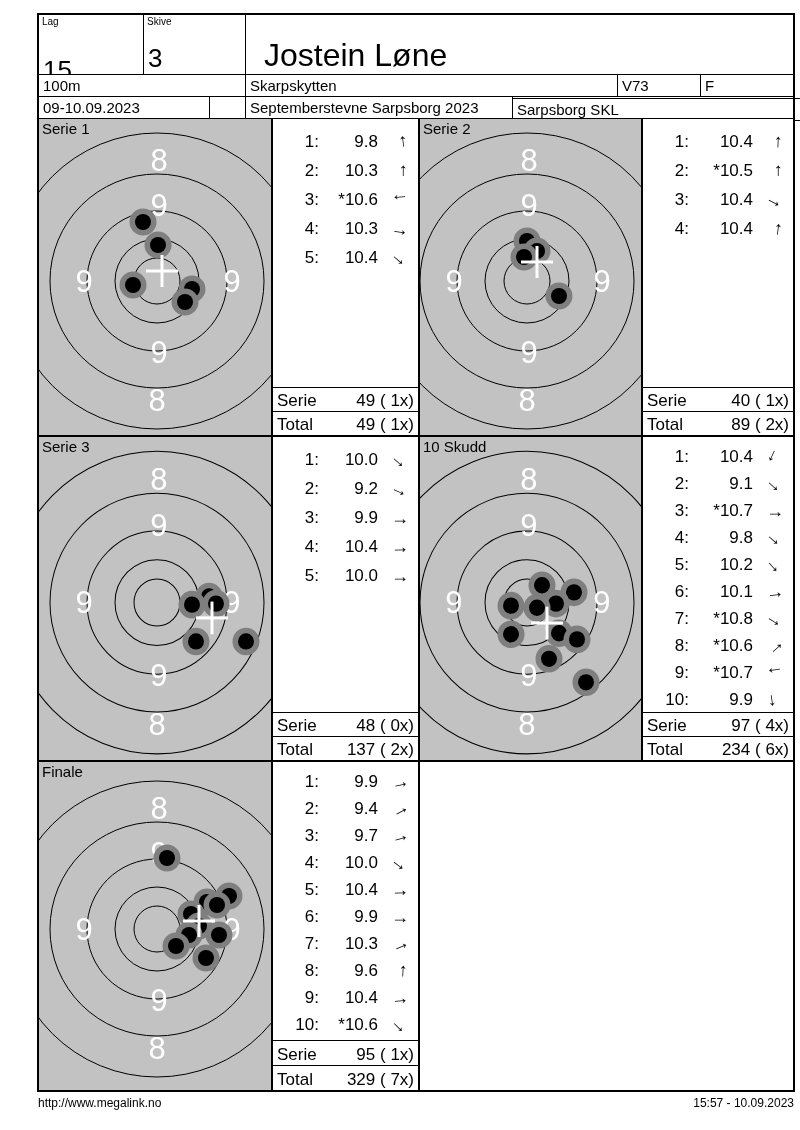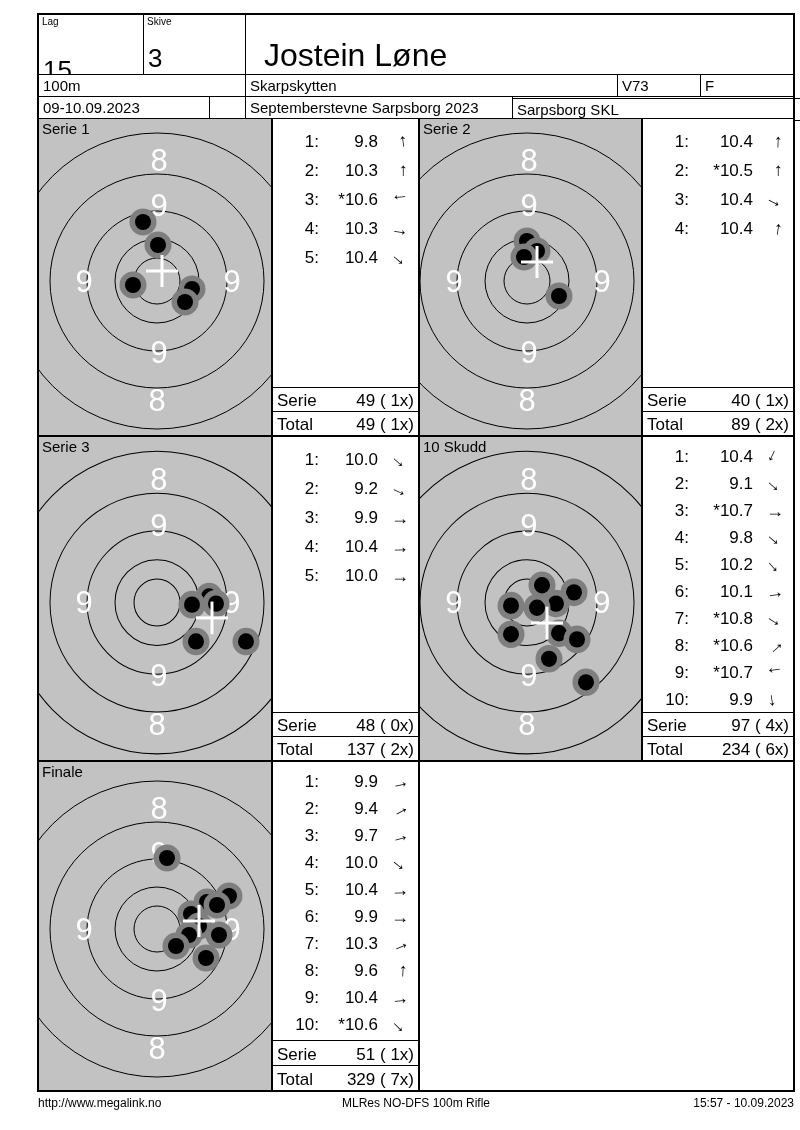--- a/index.html
+++ b/index.html
@@ -532,29 +532,28 @@
         <span class="sn">10:</span>
         <span class="sv">*10.6</span>
         <span class="sa">
           <span class="glyph" style="transform: rotate(45deg);">→</span>
         </span>
       </div>
     </div>
   <div class="totals">
     <div class="trow trow25">
       <span class="tlab">Serie</span>
-      <span class="tval">51 ( 1x)</span>
+      <span class="tval">95 ( 1x)</span>
     </div>
     <div class="trow trow25">
       <span class="tlab">Total</span>
       <span class="tval">329 ( 7x)</span>
     </div>
   </div>
 </div>
 <div class="cell" style="left:419px;top:761px;width:375px;height:330px"></div>
 
 <div class="frame"></div>
 
 <div class="footer-bar">
-  <span class="f-center">MLRes NO-DFS 100m Rifle</span>
   <span class="f-left">http://www.megalink.no</span>
   <span class="f-right">15:57 - 10.09.2023</span>
 </div>
 
 </body></html>

